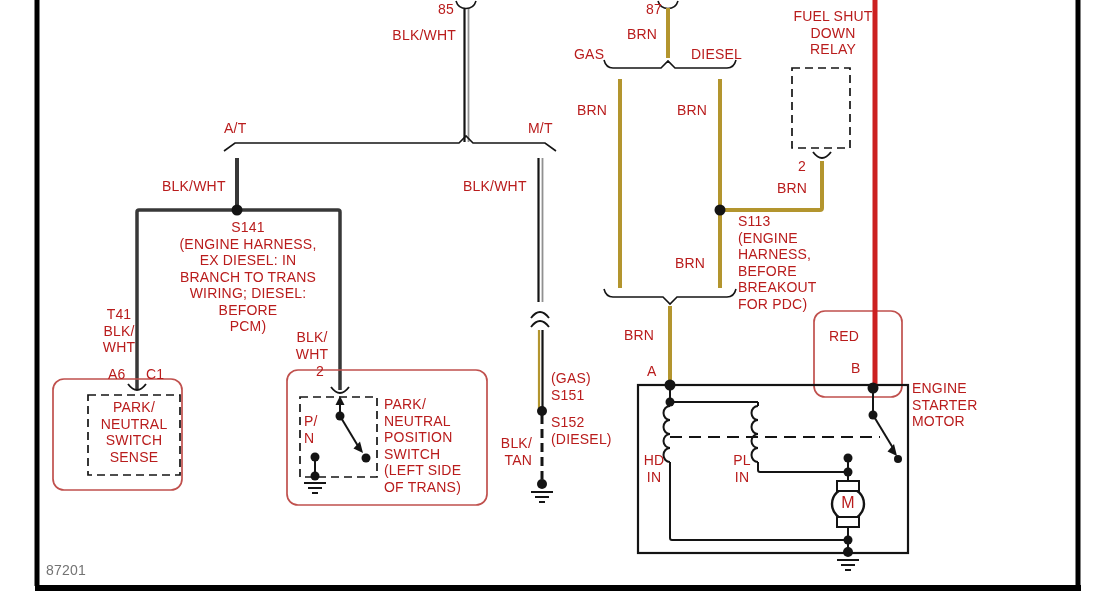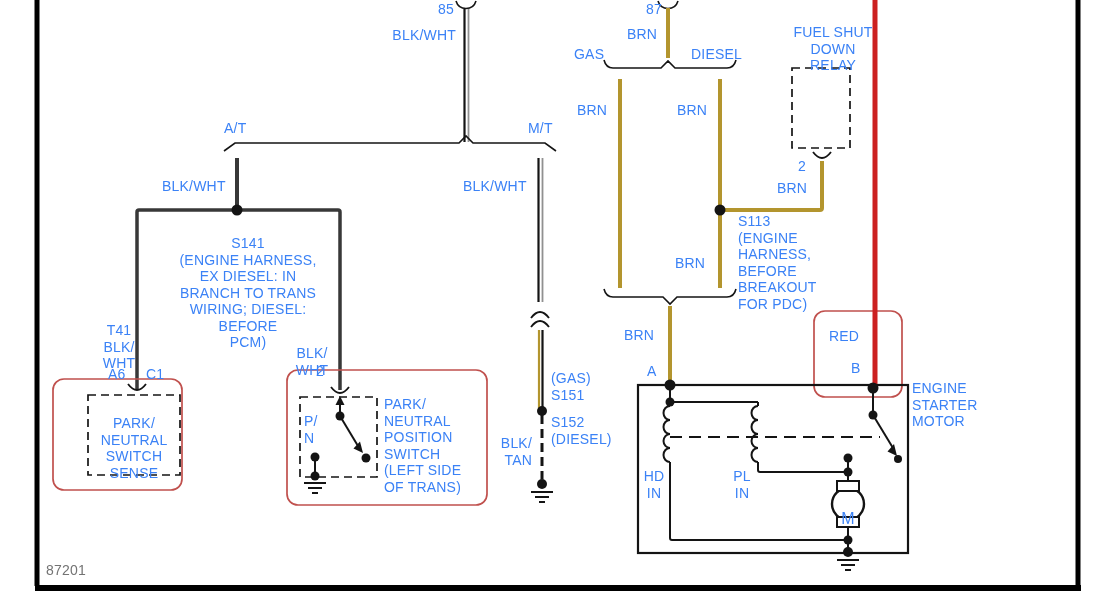--- a/index.html
+++ b/index.html
@@ -1,21 +1,21 @@
 <!DOCTYPE html>
 <html><head>
 <meta charset="utf-8">
 <style>
   html,body{margin:0;padding:0;background:#fff;}
   #stage{position:relative;width:1108px;height:599px;background:#fff;overflow:hidden;
          font-family:"Liberation Sans",sans-serif;color:#1a1a1a;}
   #wires{position:absolute;left:0;top:0;}
   .lbl{position:absolute;white-space:pre-line;font-size:14px;line-height:16.5px;
-       letter-spacing:0.2px;color:#3b82f6;}
-  .ctr{text-align:center;margin-top:16px;}
+       letter-spacing:0.2px;color:#b91c1c;}
+  .ctr{text-align:center;}
   .rgt{text-align:right;}
   .fig{color:#737373;}
   .mlbl{font-size:16px;}
 </style>
 </head>
 <body>
 
 <div id="stage">
 
   <svg id="wires" width="1108" height="599" viewBox="0 0 1108 599">

